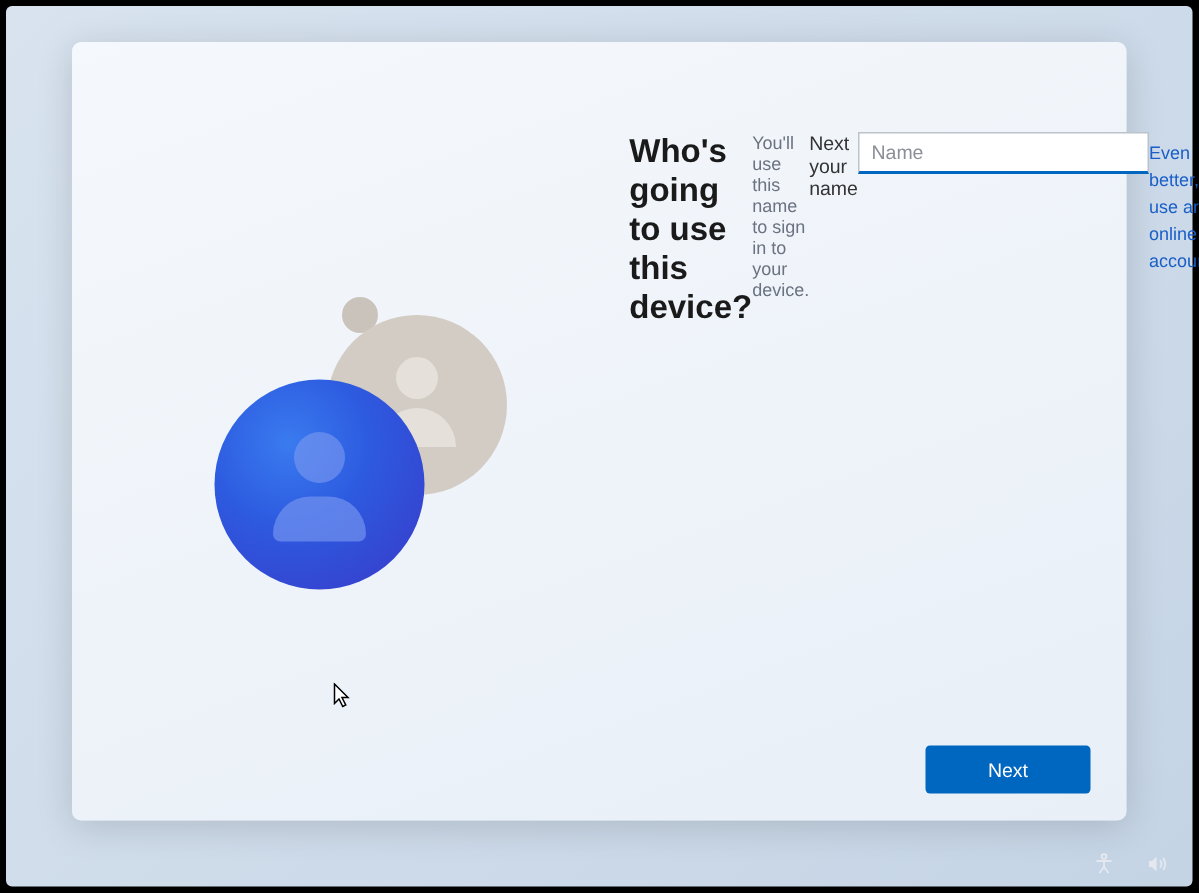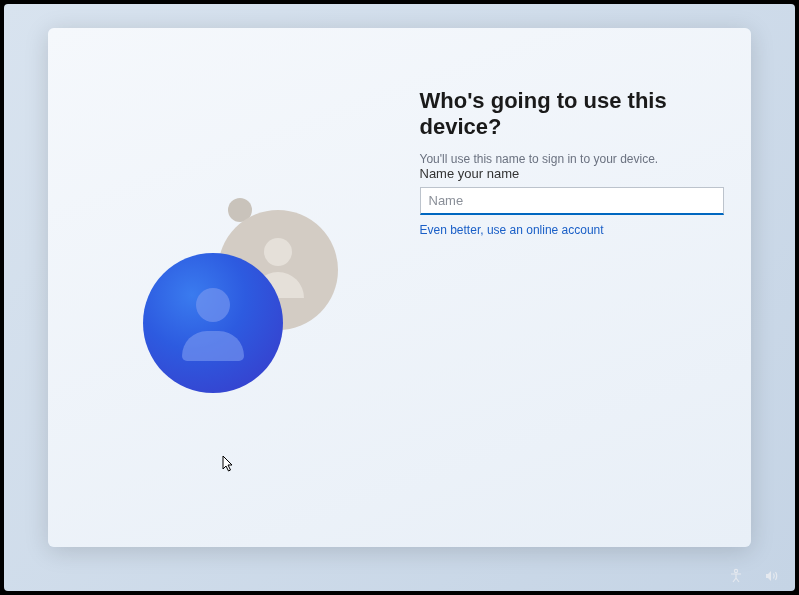--- a/index.html
+++ b/index.html
@@ -128,21 +128,21 @@
       border-radius: 30px 30px 6px 6px;
       background: rgba(120,150,240,0.65);
       position: absolute;
       top: 78px;
     }
 
     .right-side {
       width: 50%;
       padding: 60px 40px 0 20px;
       display: flex;
-      flex-direction: column;
+      flex-direction: row;
     }
 
     .title {
       font-size: 22px;
       font-weight: 600;
       color: #1a1a1a;
       margin-bottom: 12px;
     }
 
     .subtitle {
@@ -260,30 +260,33 @@
           <div class="person-head"></div>
           <div class="person-body"></div>
         </div>
       </div>
     </div>
 
     <div class="right-side">
       <h1 class="title">Who's going to use this device?</h1>
       <p class="subtitle">You'll use this name to sign in to your device.</p>
 
-      <label class="field-label">Name your name</label>
+      <label class="field-label">Next your name</label>
       <input type="text" class="name-input" placeholder="Name" style="">
 
       <div class="link-row">
         <a class="online-link">Even better, use an online account</a>
       </div>
     </div>
 
   </div>
 
+  <div class="footer">
+    <button class="next-btn">Next</button>
+  </div>
 </div>
 
 <div class="taskbar-icons">
   <div class="tb-icon">
     <svg viewBox="0 0 16 16">
       <circle cx="8" cy="3" r="1.6"></circle>
       <path d="M3 6 L13 6 M8 6 L8 10 M8 10 L5 14 M8 10 L11 14"></path>
     </svg>
   </div>
   <div class="tb-icon">

